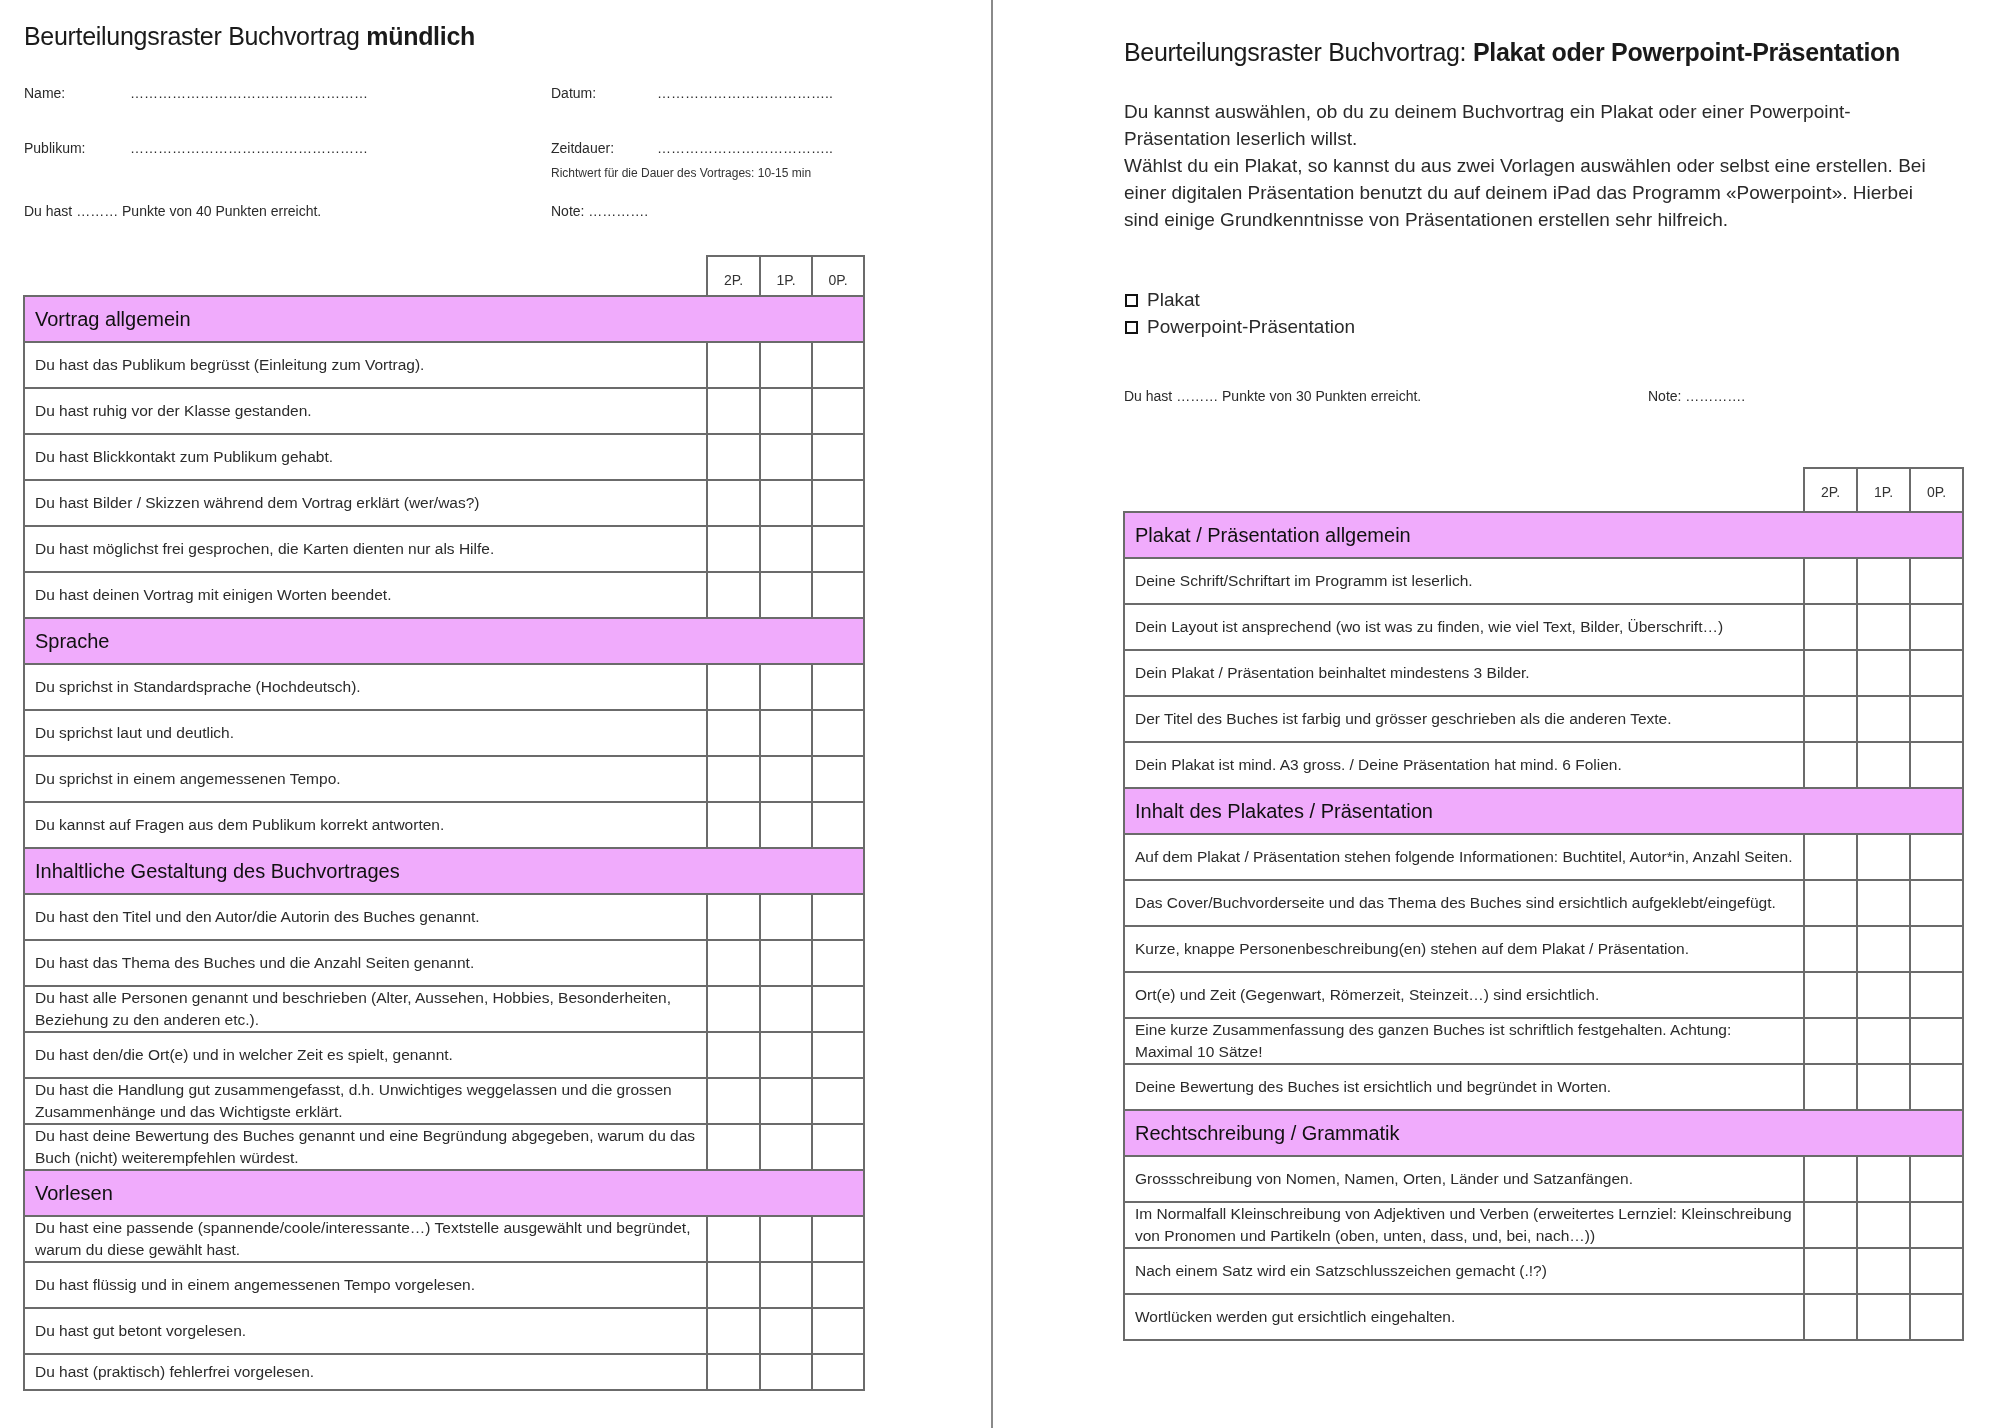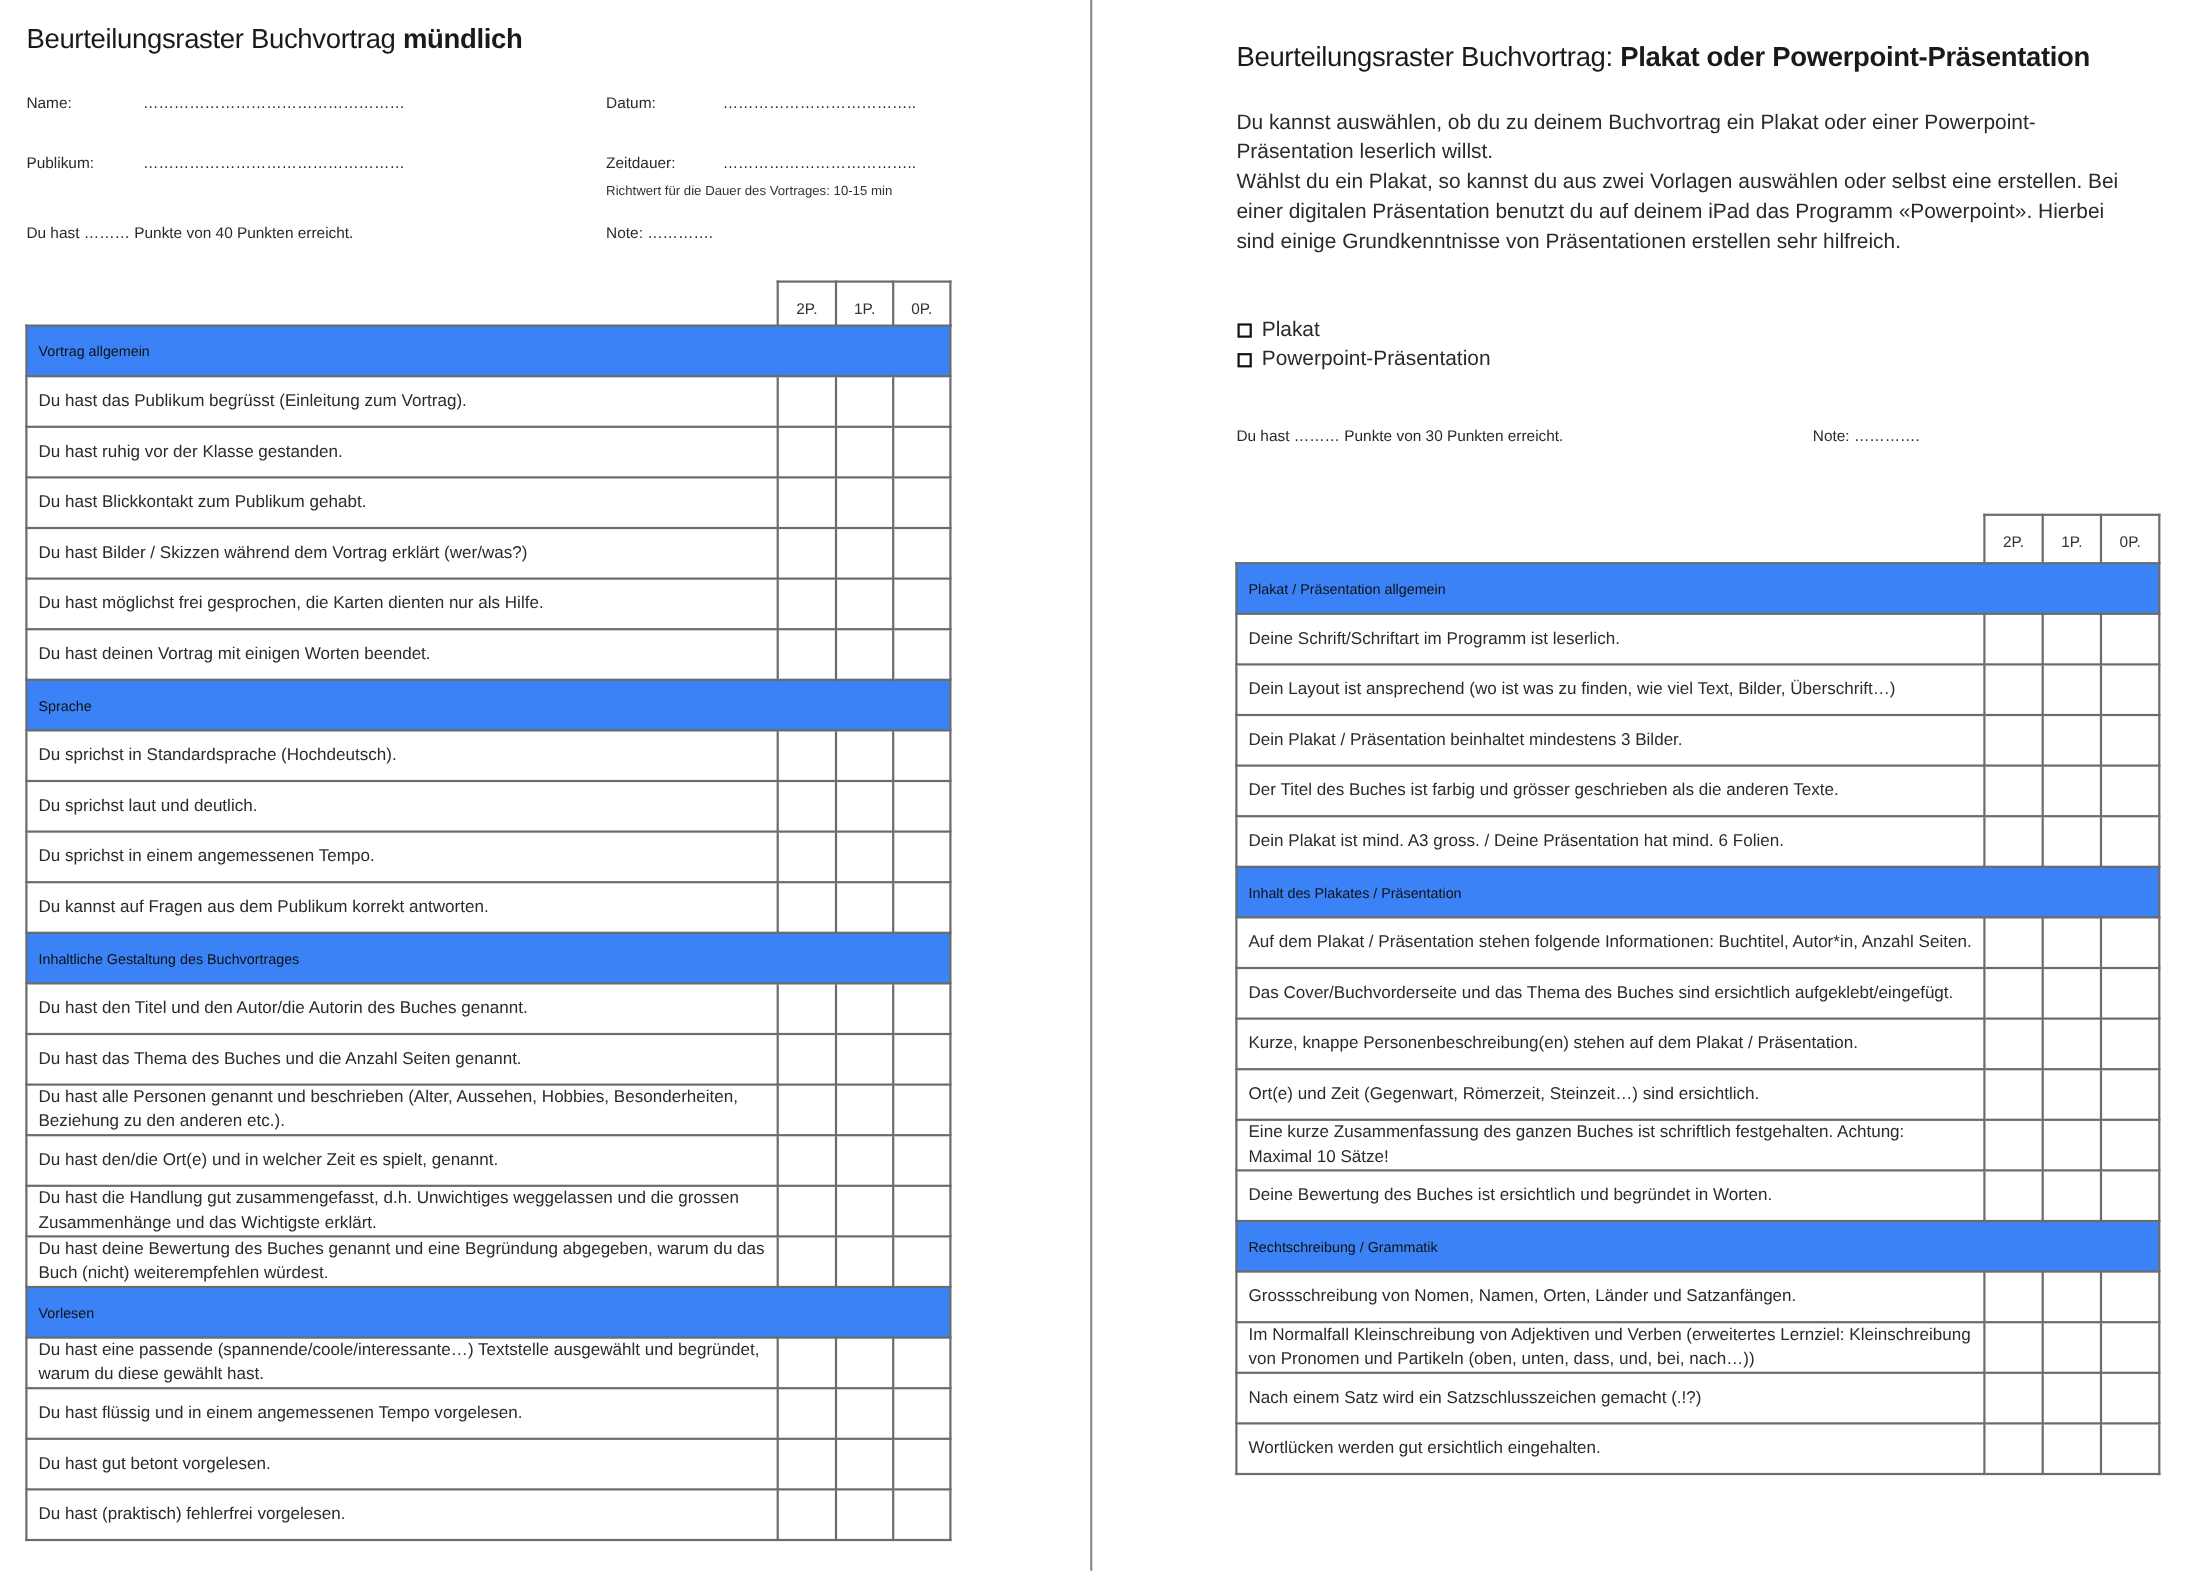--- a/index.html
+++ b/index.html
@@ -17,21 +17,21 @@
   .hint { position:absolute; font-size:12px; color:#333; white-space:nowrap; }
 
   .para { position:absolute; font-size:19px; line-height:27px; color:#2a2a2a; }
   .check { position:absolute; font-size:19px; color:#2a2a2a; display:flex; align-items:center; white-space:nowrap; }
   .box { display:inline-block; width:13px; height:13px; border:2px solid #111; margin-right:9px; box-sizing:border-box; }
 
   table.grid { position:absolute; border-collapse:collapse; table-layout:fixed; }
   table.grid td { border:2px solid #6b6b6b; padding:0; box-sizing:border-box; }
   td.crit { font-size:15.5px; line-height:22px; color:#2b2b2b; padding:0 10px !important; vertical-align:middle; }
   td.score { background:#fff; }
-  tr.section td { background:#3b82f6; font-size:13px; color:#111; padding:4px 10px !important; }
+  tr.section td { background:#f0abfc; font-size:20px; color:#111; padding:4px 10px !important; }
   .pts-header { position:absolute; border-collapse:collapse; table-layout:fixed; }
   .pts-header td { border:2px solid #6b6b6b; border-bottom:none; font-size:14px; color:#333; text-align:center; vertical-align:top; padding-top:15px; box-sizing:border-box; }
 </style>
 </head>
 <body>
 
 <div class="page page-left">
   <div class="title" style="left:24px; top:22px;">
     <span>Beurteilungsraster Buchvortrag </span><b>mündlich</b>
   </div>
@@ -192,21 +192,21 @@
           <td class="score"></td>
           <td class="score"></td>
           <td class="score"></td>
         </tr>
         <tr style="height: 46px;">
           <td class="crit">Du hast gut betont vorgelesen.</td>
           <td class="score"></td>
           <td class="score"></td>
           <td class="score"></td>
         </tr>
-        <tr style="height: 46px;">
+        <tr style="height: 36px;">
           <td class="crit">Du hast (praktisch) fehlerfrei vorgelesen.</td>
           <td class="score"></td>
           <td class="score"></td>
           <td class="score"></td>
         </tr>
       </tbody>
   </table>
 </div>
 
 <div class="divider"></div>

